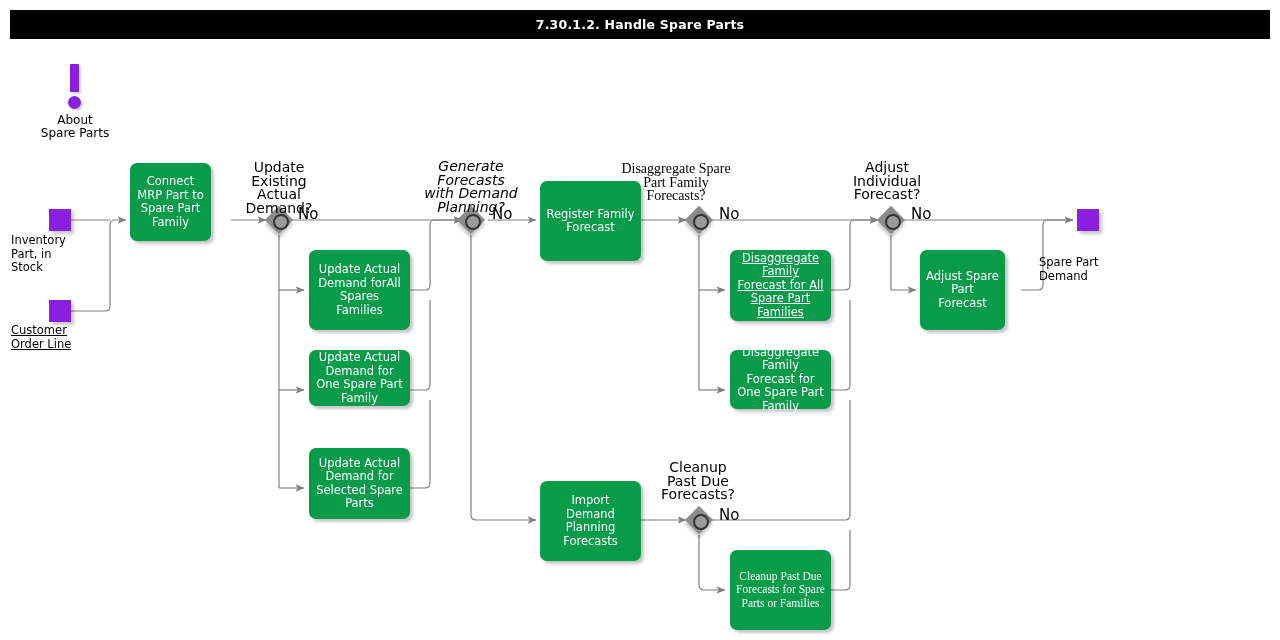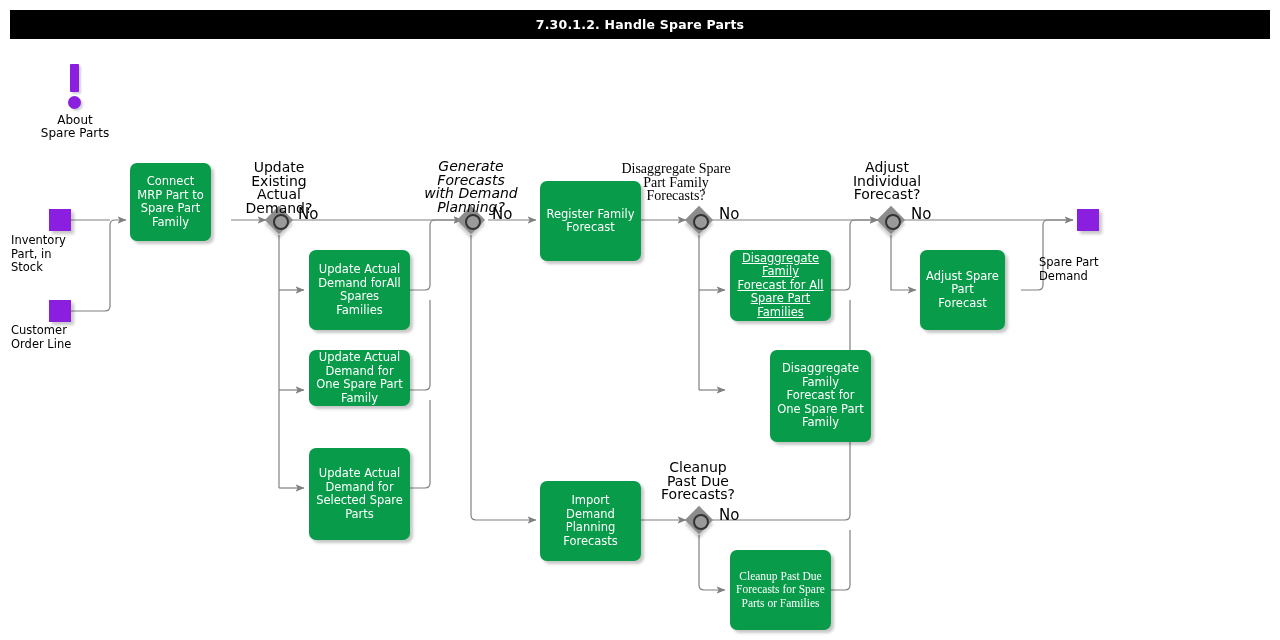--- a/index.html
+++ b/index.html
@@ -216,58 +216,58 @@
   <div class="bang-label">About
 Spare Parts</div>
 </div>
 
 <div class="node terminator" style="left:49px; top:209px;"></div>
 <div class="term-label" style="left:11px; top:234px; width:98px;">Inventory
 Part, in
 Stock</div>
 
 <div class="node terminator" style="left:49px; top:300px;"></div>
-<div class="term-label" style="left:11px; top:324px; width:98px;">Customer
+<div class="term-label" style="left:11px; top:324px; width:98px;text-decoration:underline;">Customer
 Order Line</div>
 
 <div class="node terminator" style="left:1077px; top:209px;"></div>
 <div class="term-label" style="left:1039px; top:237px; width:98px;margin-top:19px;">Spare Part
 Demand</div>
 
 <div class="node task" style="left:130px; top:163px; width:81px; height:78px;text-align:center;">Connect MRP
 Part to Spare
 Part Family</div>
 
 <div class="node task" style="left:309px; top:250px; width:101px; height:80px;">Update Actual
 Demand forAll
 Spares Families</div>
 
 <div class="node task" style="left:309px; top:350px; width:101px; height:56px;">Update Actual
 Demand for One
 Spare Part
 Family</div>
 
-<div class="node task" style="left:309px; top:448px; width:101px; height:92px;">Update Actual
+<div class="node task" style="left:309px; top:448px; width:101px; height:71px;">Update Actual
 Demand for
 Selected Spare
 Parts</div>
 
 <div class="node task" style="left:540px; top:181px; width:101px; height:80px;">Register Family
 Forecast</div>
 
 <div class="node task" style="left:540px; top:481px; width:101px; height:80px;">Import Demand
 Planning
 Forecasts</div>
 
 <div class="node task" style="left:730px; top:250px; width:101px; height:71px;text-decoration:underline;">Disaggregate
 Family Forecast
 for All Spare
 Part Families</div>
 
-<div class="node task" style="left:730px; top:350px; width:101px; height:92px;margin-left:40px;">Disaggregate
+<div class="node task" style="left:730px; top:350px; width:101px; height:59px;">Disaggregate
 Family Forecast
 for One Spare
 Part Family</div>
 
 <div class="node task" style="left:730px; top:550px; width:101px; height:80px;font-family:Liberation Serif, serif;">Cleanup Past
 Due Forecasts
 for Spare Parts
 or Families</div>
 
 <div class="node task" style="left:920px; top:250px; width:85px; height:80px;">Adjust Spare

